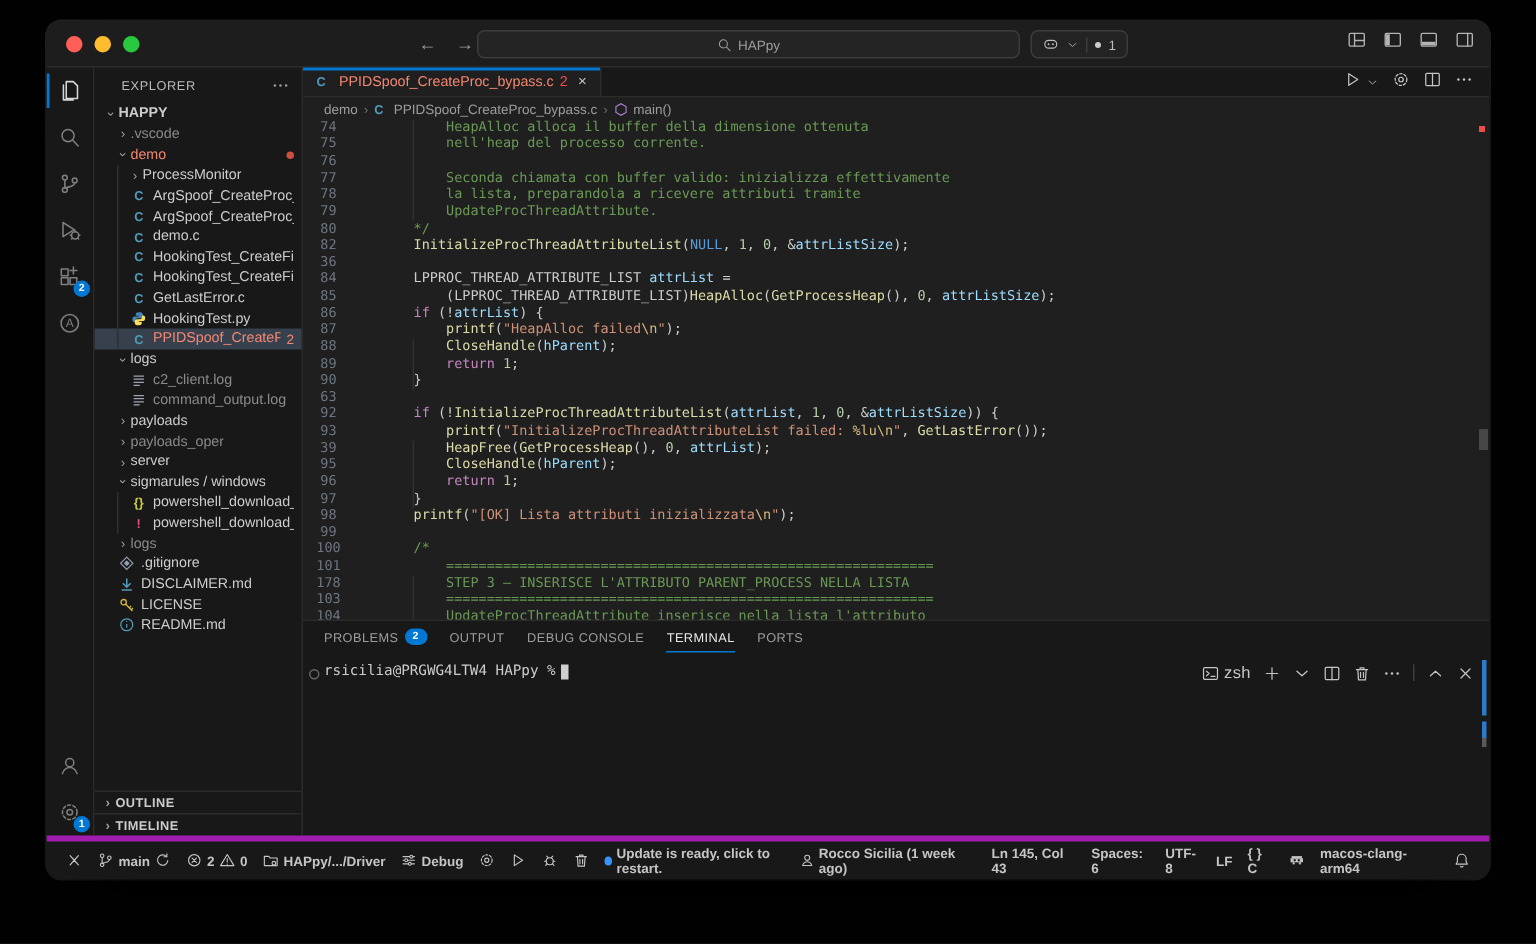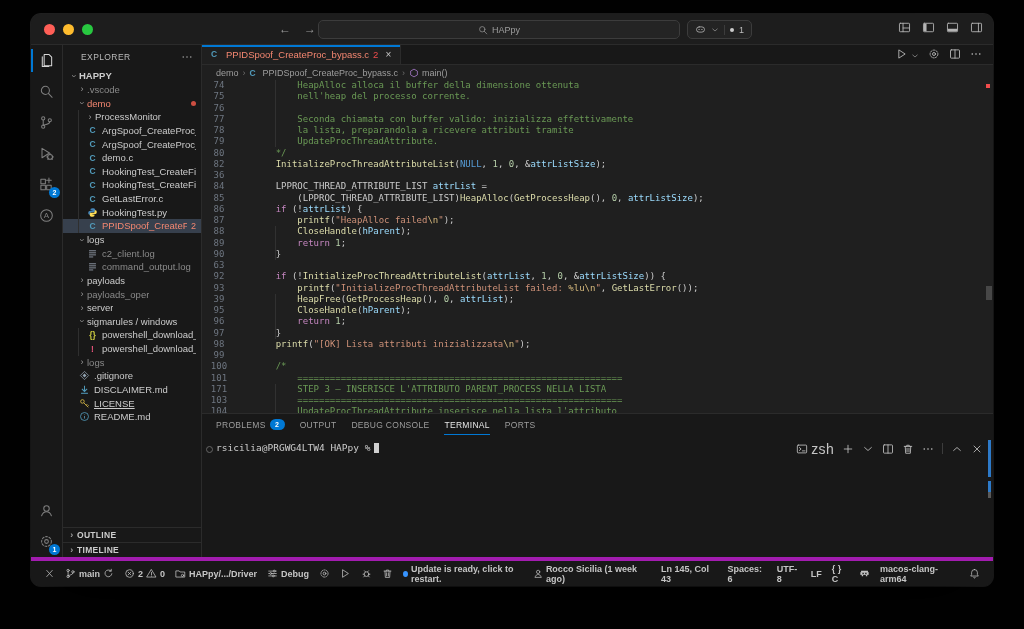--- a/index.html
+++ b/index.html
@@ -87,21 +87,21 @@
   .ovr-err{position:absolute;right:3px;top:4px;width:4px;height:4px;background:#f14c4c;}
   .ovr-handle{position:absolute;right:1px;top:206px;width:6px;height:14px;background:rgba(120,120,120,.45);}
   
   .panel{height:143px;flex:none;border-top:1px solid #2b2b2b;background:#181818;display:flex;flex-direction:column;}
   .panel-tabs{height:21px;flex:none;display:flex;align-items:center;padding:0 10px 0 14px;gap:15px;
               font-size:8.5px;letter-spacing:.3px;color:#9d9d9d;}
   .ptab{display:flex;align-items:center;gap:4px;height:100%;}
   .ptab.active{color:#e7e7e7;box-shadow:inset 0 -1px 0 #0078d4;}
   .pbadge{min-width:11px;height:11px;border-radius:6px;background:#0078d4;color:#fff;font-size:7px;
           display:flex;align-items:center;justify-content:center;font-weight:bold;padding:0 2px;}
-  .panel-actions{margin-left:auto;display:flex;align-items:center;gap:8px;color:#c5c5c5;font-size:14px;margin-top:48px;}
+  .panel-actions{margin-left:auto;display:flex;align-items:center;gap:8px;color:#c5c5c5;font-size:11px;margin-top:48px;}
   .panel-actions .ic{width:12px;height:12px;}
   .panel-actions .grp{display:flex;align-items:center;gap:3px;}
   .panel-actions .sep{width:1px;height:11px;background:#3c3c3c;}
   .panel-body{flex:1;position:relative;font-family:"DejaVu Sans Mono",monospace;font-size:9.5px;color:#cccccc;}
   .term-deco{position:absolute;left:4px;top:11px;width:5px;height:5px;border:1px solid #656565;border-radius:50%;}
   .term-line{position:absolute;left:14px;top:7px;display:flex;align-items:center;}
   .cursor{display:inline-block;width:5px;height:10px;background:#cfcfcf;margin-left:4px;}
   .tsb1,.tsb2,.tsb3{position:absolute;right:2px;width:3px;}
   .tsb1{top:5px;height:37px;background:#2d7ac9;}
   .tsb2{top:46px;height:11px;background:#2d7ac9;}
@@ -392,21 +392,21 @@
             </div>
             <div class="trow" style="padding-left: 16px;">
               <span class="ic">
                 <svg viewBox="0 0 16 16" fill="none" stroke="#519aba" stroke-width="1.5">
                   <path d="M8 2.5v8M4.2 7L8 10.8 11.8 7"></path>
                   <path d="M3 13.5h10"></path>
                 </svg>
               </span>
               <span class="tlabel">DISCLAIMER.md</span>
             </div>
-            <div class="trow" style="padding-left: 16px; text-decoration: underline;">
+            <div class="trow" style="padding-left: 16px;">
               <span class="ic">
                 <svg viewBox="0 0 16 16" fill="none" stroke="#d0b344" stroke-width="1.3">
                   <circle cx="5" cy="5" r="2.6"></circle>
                   <path d="M7 7l6.5 6.5M10.5 10.5l1.7-1.7M12.3 12.3l1.7-1.7"></path>
                 </svg>
               </span>
               <span class="tlabel">LICENSE</span>
             </div>
             <div class="trow" style="padding-left: 16px;">
               <span class="ic">
@@ -517,21 +517,21 @@
             <div class="cl"><span class="ln">92</span><span class="ct"><span class="s-p">    </span><span class="s-k">if</span><span class="s-p"> (!</span><span class="s-f">InitializeProcThreadAttributeList</span><span class="s-p">(</span><span class="s-v">attrList</span><span class="s-p">, </span><span class="s-n">1</span><span class="s-p">, </span><span class="s-n">0</span><span class="s-p">, &amp;</span><span class="s-v">attrListSize</span><span class="s-p">)) {</span></span></div>
             <div class="cl"><span class="ln">93</span><span class="ct"><span class="s-p">        </span><span class="s-f">printf</span><span class="s-p">(</span><span class="s-s">"InitializeProcThreadAttributeList failed: </span><span class="s-e">%lu\n</span><span class="s-s">"</span><span class="s-p">, </span><span class="s-f">GetLastError</span><span class="s-p">());</span></span></div>
             <div class="cl"><span class="ln">39</span><span class="ct"><span class="s-p">        </span><span class="s-f">HeapFree</span><span class="s-p">(</span><span class="s-f">GetProcessHeap</span><span class="s-p">(), </span><span class="s-n">0</span><span class="s-p">, </span><span class="s-v">attrList</span><span class="s-p">);</span></span></div>
             <div class="cl"><span class="ln">95</span><span class="ct"><span class="s-p">        </span><span class="s-f">CloseHandle</span><span class="s-p">(</span><span class="s-v">hParent</span><span class="s-p">);</span></span></div>
             <div class="cl"><span class="ln">96</span><span class="ct"><span class="s-p">        </span><span class="s-k">return</span><span class="s-p"> </span><span class="s-n">1</span><span class="s-p">;</span></span></div>
             <div class="cl"><span class="ln">97</span><span class="ct"><span class="s-p">    }</span></span></div>
             <div class="cl"><span class="ln">98</span><span class="ct"><span class="s-p">    </span><span class="s-f">printf</span><span class="s-p">(</span><span class="s-s">"[OK] Lista attributi inizializzata</span><span class="s-e">\n</span><span class="s-s">"</span><span class="s-p">);</span></span></div>
             <div class="cl"><span class="ln">99</span><span class="ct"></span></div>
             <div class="cl"><span class="ln">100</span><span class="ct"><span class="s-c">    /*</span></span></div>
             <div class="cl"><span class="ln">101</span><span class="ct"><span class="s-c">        ============================================================</span></span></div>
-            <div class="cl"><span class="ln">171</span><span class="ct"><span class="s-c">        STEP 3 — INSERISCE L'ATTRIBUTO PARENT_PROCESS NELLA LISTA</span></span></div>
+            <div class="cl"><span class="ln">178</span><span class="ct"><span class="s-c">        STEP 3 — INSERISCE L'ATTRIBUTO PARENT_PROCESS NELLA LISTA</span></span></div>
             <div class="cl"><span class="ln">103</span><span class="ct"><span class="s-c">        ============================================================</span></span></div>
             <div class="cl"><span class="ln">104</span><span class="ct"><span class="s-c">        UpdateProcThreadAttribute inserisce nella lista l'attributo</span></span></div>
           </div>
         <div class="panel">
           <div class="panel-tabs" id="panel-tabs">
               <div class="ptab">
                 <span>PROBLEMS</span>
                 <span class="pbadge">2</span>
               </div>
               <div class="ptab">

